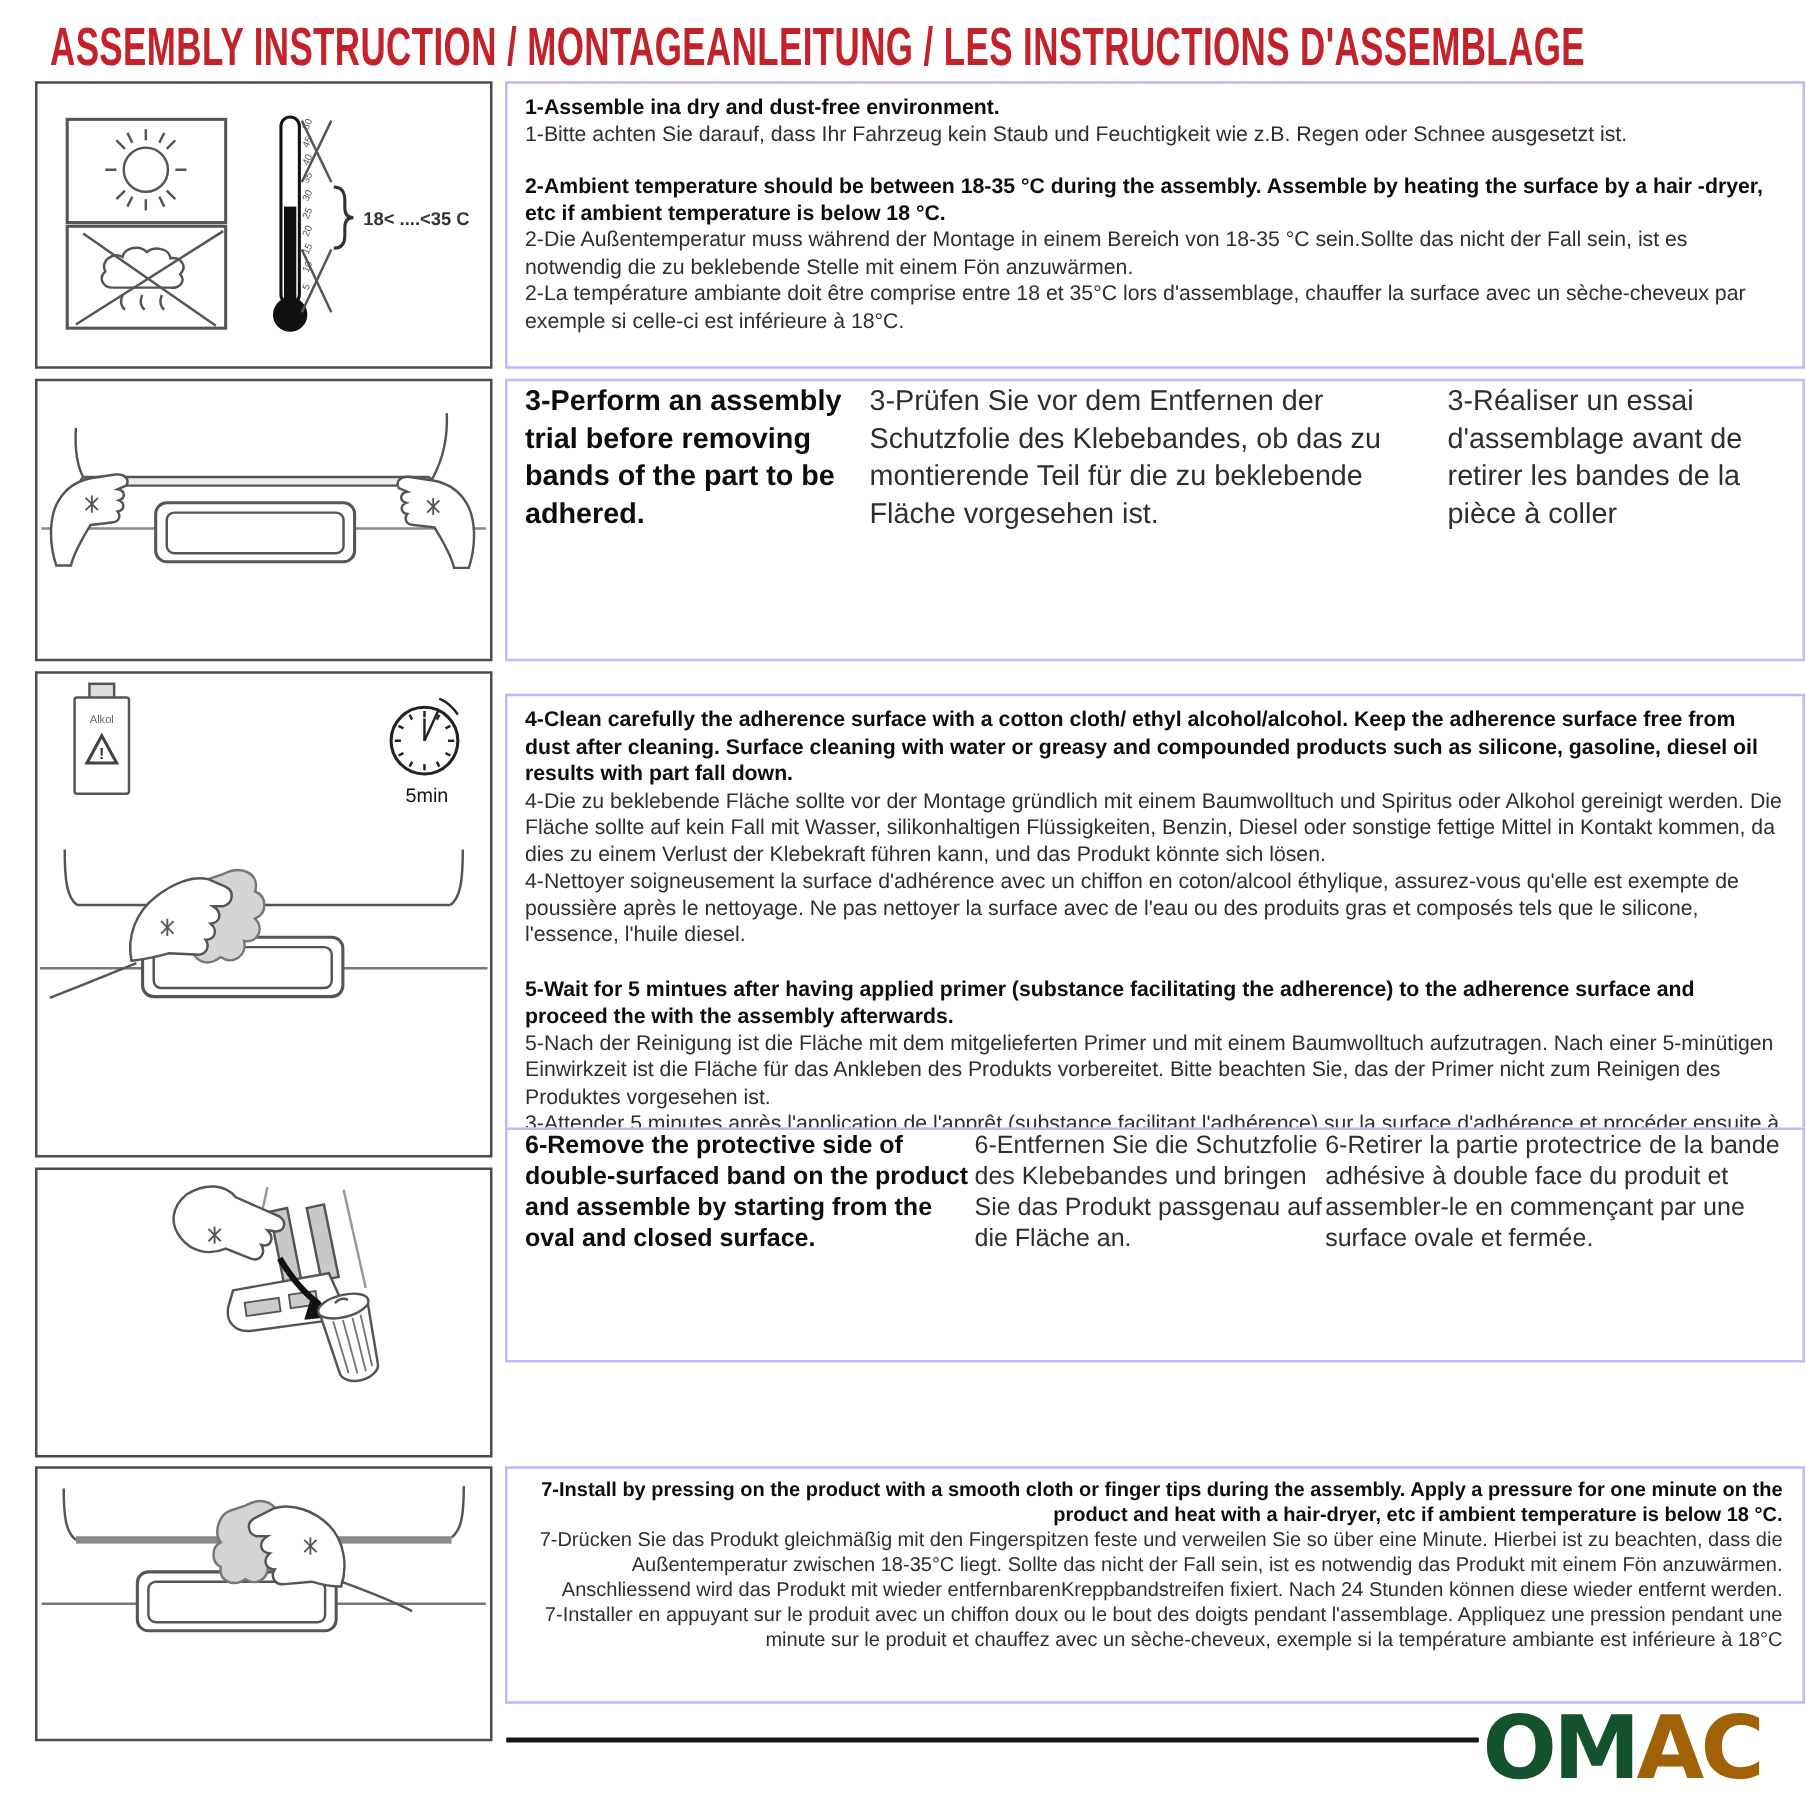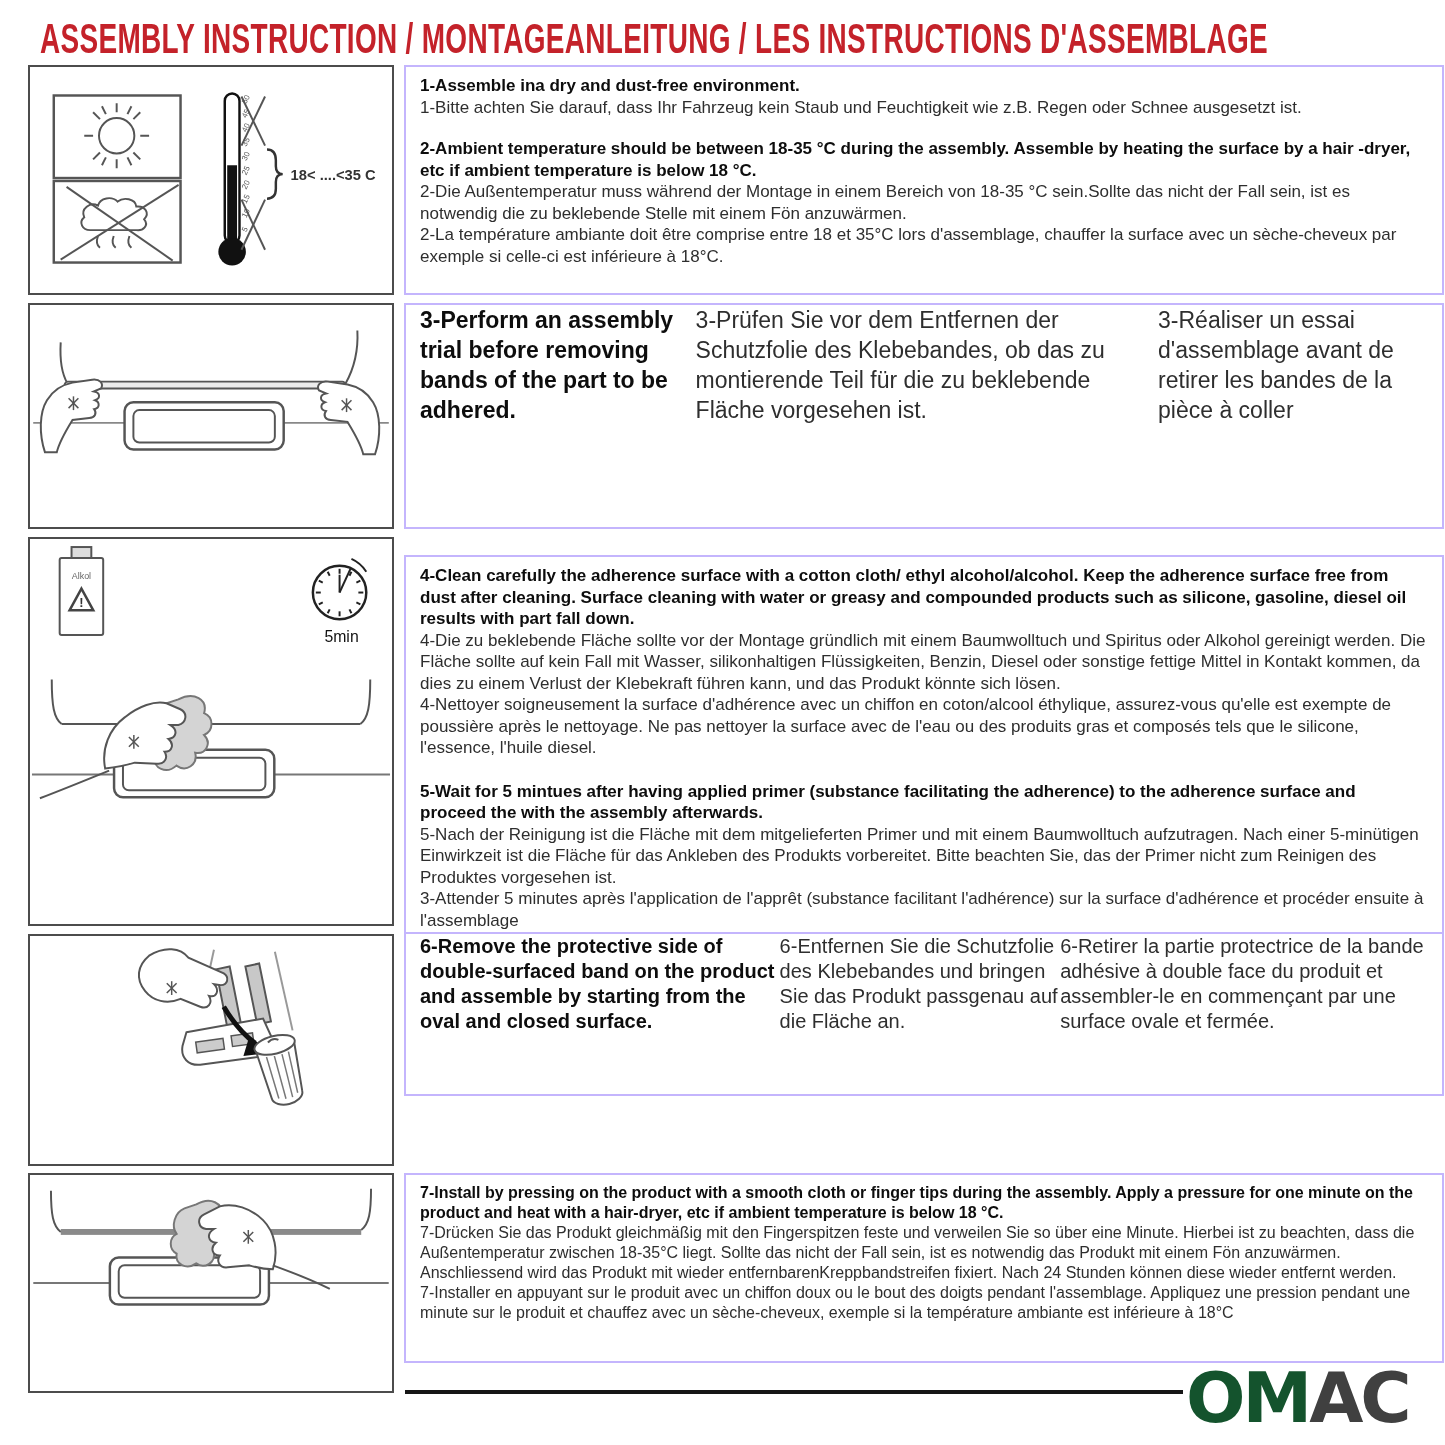--- a/index.html
+++ b/index.html
@@ -241,21 +241,21 @@
           <line x1="243" y1="120" x2="245" y2="164"></line>
             <line x1="251" y1="121" x2="252" y2="166"></line>
           <line x1="259" y1="121" x2="259" y2="166"></line>
             <line x1="266" y1="120" x2="265" y2="163"></line>
         </g>
         <ellipse cx="254" cy="110" rx="21" ry="9" fill="#fff" stroke="#555" stroke-width="2"></ellipse>
         <path d="M248,106 q6,-4 11,0" stroke="#555" stroke-width="2" fill="none"></path>
       </g>
     </svg>
   </div>
-  <div class="txt s4 center" style="top:932px;height:164px;">
+  <div class="txt s4 center" style="top:902px;height:188px;">
       <p class="bold">6-Remove the protective side of double-surfaced band on the product and assemble by starting from the oval and closed surface.</p>
       <p class="">6-Entfernen Sie die Schutzfolie des Klebebandes und bringen Sie das Produkt passgenau auf die Fläche an.</p>
       <p class="">6-Retirer la partie protectrice de la bande adhésive à double face du produit et assembler-le en commençant par une surface ovale et fermée.</p>
     </div>
 
   <div class="illus" style="top:1173px;height:220px;">
     <svg viewBox="0 0 366 220">
       <path d="M20,16 C20,40 22,52 30,58" stroke="#555" stroke-width="2" fill="none"></path>
       <path d="M346,14 C346,38 344,50 336,56" stroke="#555" stroke-width="2" fill="none"></path>
       <rect x="30" y="55" width="306" height="6" fill="#8a8a8a"></rect>
@@ -267,22 +267,22 @@
 
       <path d="M246,96 C252,78 248,58 236,46 C224,34 206,28 192,32 L176,40 C168,44 170,54 178,55 L186,55 C178,60 180,68 188,69 C182,74 184,82 192,82 C188,88 192,95 200,94 L222,92 C232,95 240,96 246,96 Z" fill="#fff" stroke="#555" stroke-width="2"></path>
       <g stroke="#555" stroke-width="1.5">
         <line x1="216" y1="58" x2="226" y2="68"></line>
           <line x1="226" y1="58" x2="216" y2="68"></line>
           <line x1="221" y1="56" x2="221" y2="70"></line>
       </g>
       <path d="M246,92 C268,100 288,108 304,116" stroke="#555" stroke-width="2" fill="none"></path>
     </svg>
   </div>
-  <div class="txt s5" style="top:1173px;height:190px;">
+  <div class="txt s5" style="top:1173px;height:190px;text-align:right;">
       <p class="bold">7-Install by pressing on the product with a smooth cloth or finger tips during the assembly. Apply a pressure for one minute on the product and heat with a hair-dryer, etc if ambient temperature is below 18 °C.</p>
       <p class="">7-Drücken Sie das Produkt gleichmäßig mit den Fingerspitzen feste und verweilen Sie so über eine Minute. Hierbei ist zu beachten, dass die Außentemperatur zwischen 18-35°C liegt. Sollte das nicht der Fall sein, ist es notwendig das Produkt mit einem Fön anzuwärmen. Anschliessend wird das Produkt mit wieder entfernbarenKreppbandstreifen fixiert. Nach 24 Stunden können diese wieder entfernt werden.</p>
       <p class="">7-Installer en appuyant sur le produit avec un chiffon doux ou le bout des doigts pendant l'assemblage. Appliquez une pression pendant une minute sur le produit et chauffez avec un sèche-cheveux, exemple si la température ambiante est inférieure à 18°C</p>
     </div>
 
   <div class="footer-line"></div>
-  <div class="logo"><span class="logo-black" style="color: #14532d;">OM</span><span class="logo-red" style="color: #404040;">AC</span></div>
+  <div class="logo"><span class="logo-black" style="color: #14532d;">OM</span><span class="logo-red" style="color: #a16207;">AC</span></div>
 
 </div>
 
 </body></html>

